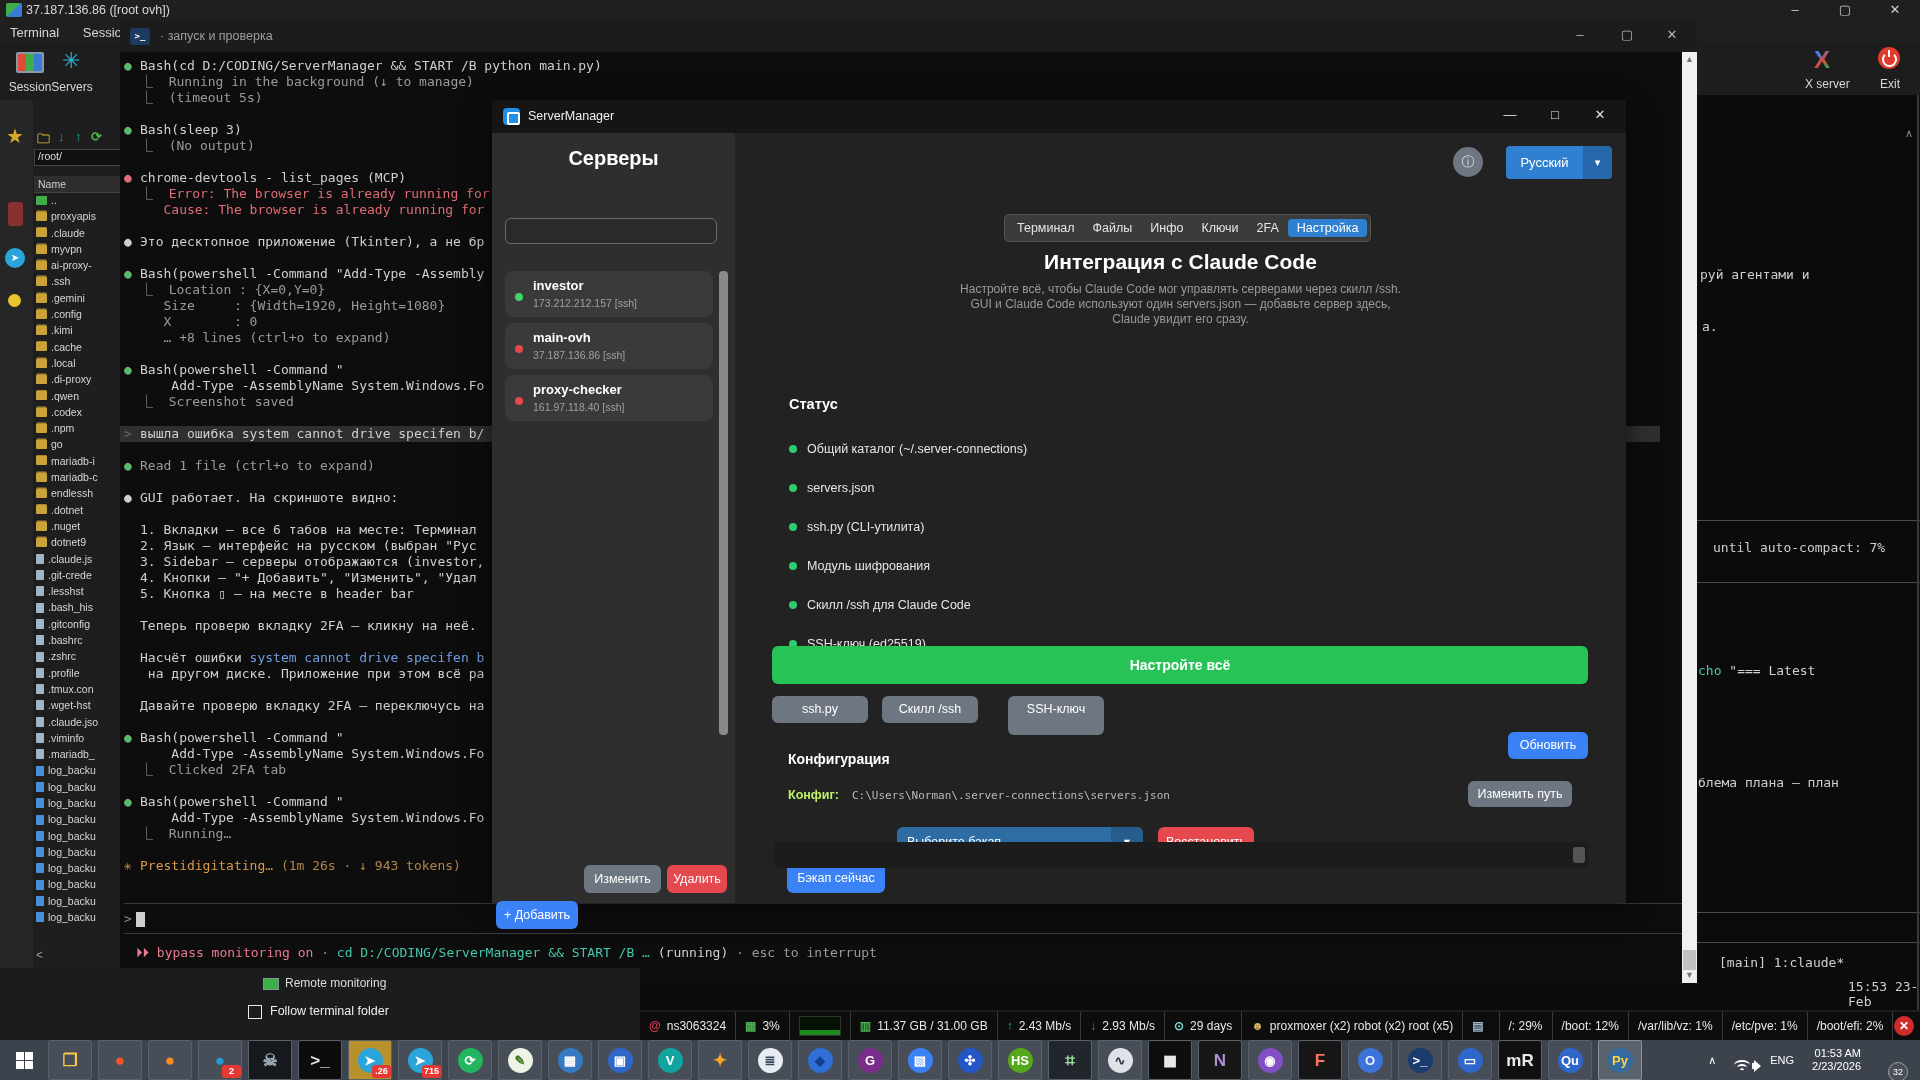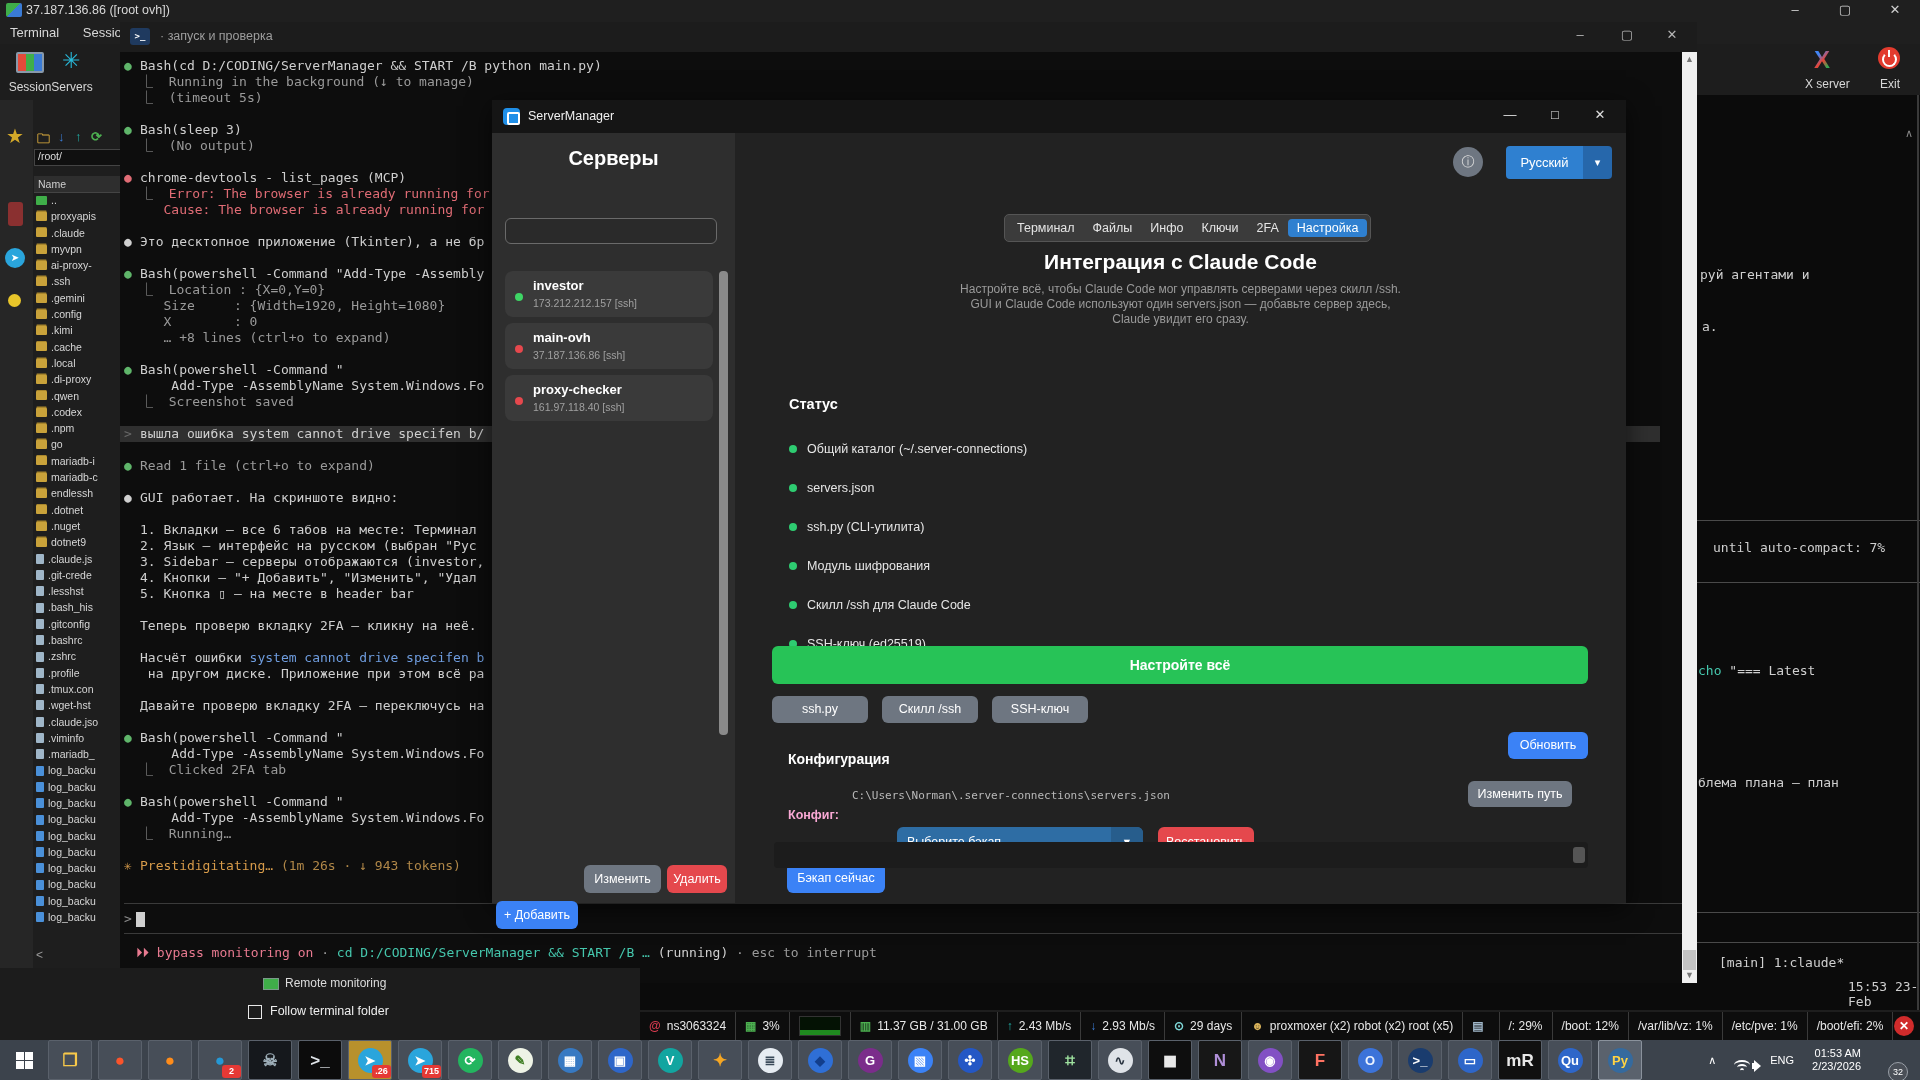--- a/index.html
+++ b/index.html
@@ -97,21 +97,21 @@
     display:flex;align-items:center;padding:0 3px;}
   .tab{padding:2px 9px;font-size:12.5px;color:#e5e5e5;border-radius:4px;white-space:nowrap;}
   .tab.active{background:#2f80d0;color:#fff;}
   #page-title{position:absolute;left:0;top:117px;width:891px;text-align:center;font-size:21px;font-weight:bold;color:#fff;}
   .subline{position:absolute;left:0;width:891px;text-align:center;font-size:12px;color:#9a9a9a;}
   #status-hdr{position:absolute;left:54px;top:263px;font-size:14.5px;font-weight:bold;color:#fff;}
   #status-list{position:absolute;left:54px;top:296px;}
   .st-item{height:39px;display:flex;align-items:center;font-size:12.5px;color:#e6e6e6;}
   .st-dot{width:8px;height:8px;border-radius:50%;background:#2ecc71;margin-right:10px;}
   #cfg-hdr{position:absolute;left:53px;top:618px;font-size:14px;font-weight:bold;color:#fff;}
-  #cfg-label{position:absolute;left:53px;top:675px;font-size:12.5px;font-weight:bold;color:#f9a8d4;}
+  #cfg-label{position:absolute;left:53px;top:655px;font-size:12.5px;font-weight:bold;color:#bef264;}
   #cfg-path{position:absolute;left:117px;top:656px;font-family:"DejaVu Sans Mono",monospace;font-size:11px;color:#b9b9b9;}
   #log-bar{position:absolute;left:39px;top:709px;width:814px;height:26px;background:#1c1c1c;border-radius:4px;}
   #log-handle{position:absolute;right:3px;top:5px;width:12px;height:16px;background:#555;border-radius:3px;}
   
   #taskbar{left:0;top:1040px;width:1920px;height:40px;background:#3c434c;z-index:5;display:flex;align-items:center;}
   #start-btn{width:48px;height:40px;display:flex;align-items:center;justify-content:center;}
   #win-logo{width:17px;height:17px;display:grid;grid-template-columns:8px 8px;grid-gap:1px;}
   #win-logo span{background:#fff;width:8px;height:8px;}
   #tb-icons{display:flex;align-items:center;height:40px;}
   .tile{width:42px;height:38px;margin-right:6px;background:#474e58;border:1px solid #5a616b;border-radius:2px;
@@ -401,21 +401,21 @@
           </div>
           <div class="st-item">
             <span class="st-dot"></span>
             <span>SSH-ключ (ed25519)</span>
           </div>
         </div>
       <div class="btn b-green" style="left:37px;top:513px;width:816px;height:38px;line-height:38px;font-size:14px;font-weight:bold;">Настройте всё</div>
       <div id="small-buttons">
           <div class="btn b-gray" style="left: 37px; top: 563px; width: 96px; height: 27px; line-height: 27px; position: absolute;">ssh.py</div>
           <div class="btn b-gray" style="left: 147px; top: 563px; width: 96px; height: 27px; line-height: 27px; position: absolute;">Скилл /ssh</div>
-          <div class="btn b-gray" style="left: 257px; top: 563px; width: 96px; height: 27px; line-height: 27px; position: absolute;">SSH-ключ</div>
+          <div class="btn b-gray" style="left: 273px; top: 563px; width: 96px; height: 39px; line-height: 27px; position: absolute;">SSH-ключ</div>
         </div>
       <div class="btn b-blue" style="left:773px;top:563px;width:80px;height:27px;line-height:27px;">Обновить</div>
       <div id="cfg-hdr">Конфигурация</div>
       <span id="cfg-label">Конфиг:</span>
       <span id="cfg-path">C:\Users\Norman\.server-connections\servers.json</span>
       <div class="btn b-gray" style="left:733px;top:648px;width:104px;height:26px;line-height:26px;">Изменить путь</div>
       <div class="btn b-blue" style="left:52px;top:694px;width:98px;height:30px;line-height:30px;">Бэкап сейчас</div>
       <div class="btn b-steel" style="left:162px;top:694px;width:246px;height:30px;text-align:left;">
         <span style="position:absolute;left:10px;top:0;line-height:30px;">Выберите бэкап...</span>
         <span style="position:absolute;right:0;top:0;width:32px;height:30px;background:#275d8c;border-radius:0 6px 6px 0;text-align:center;line-height:30px;">▾</span>

